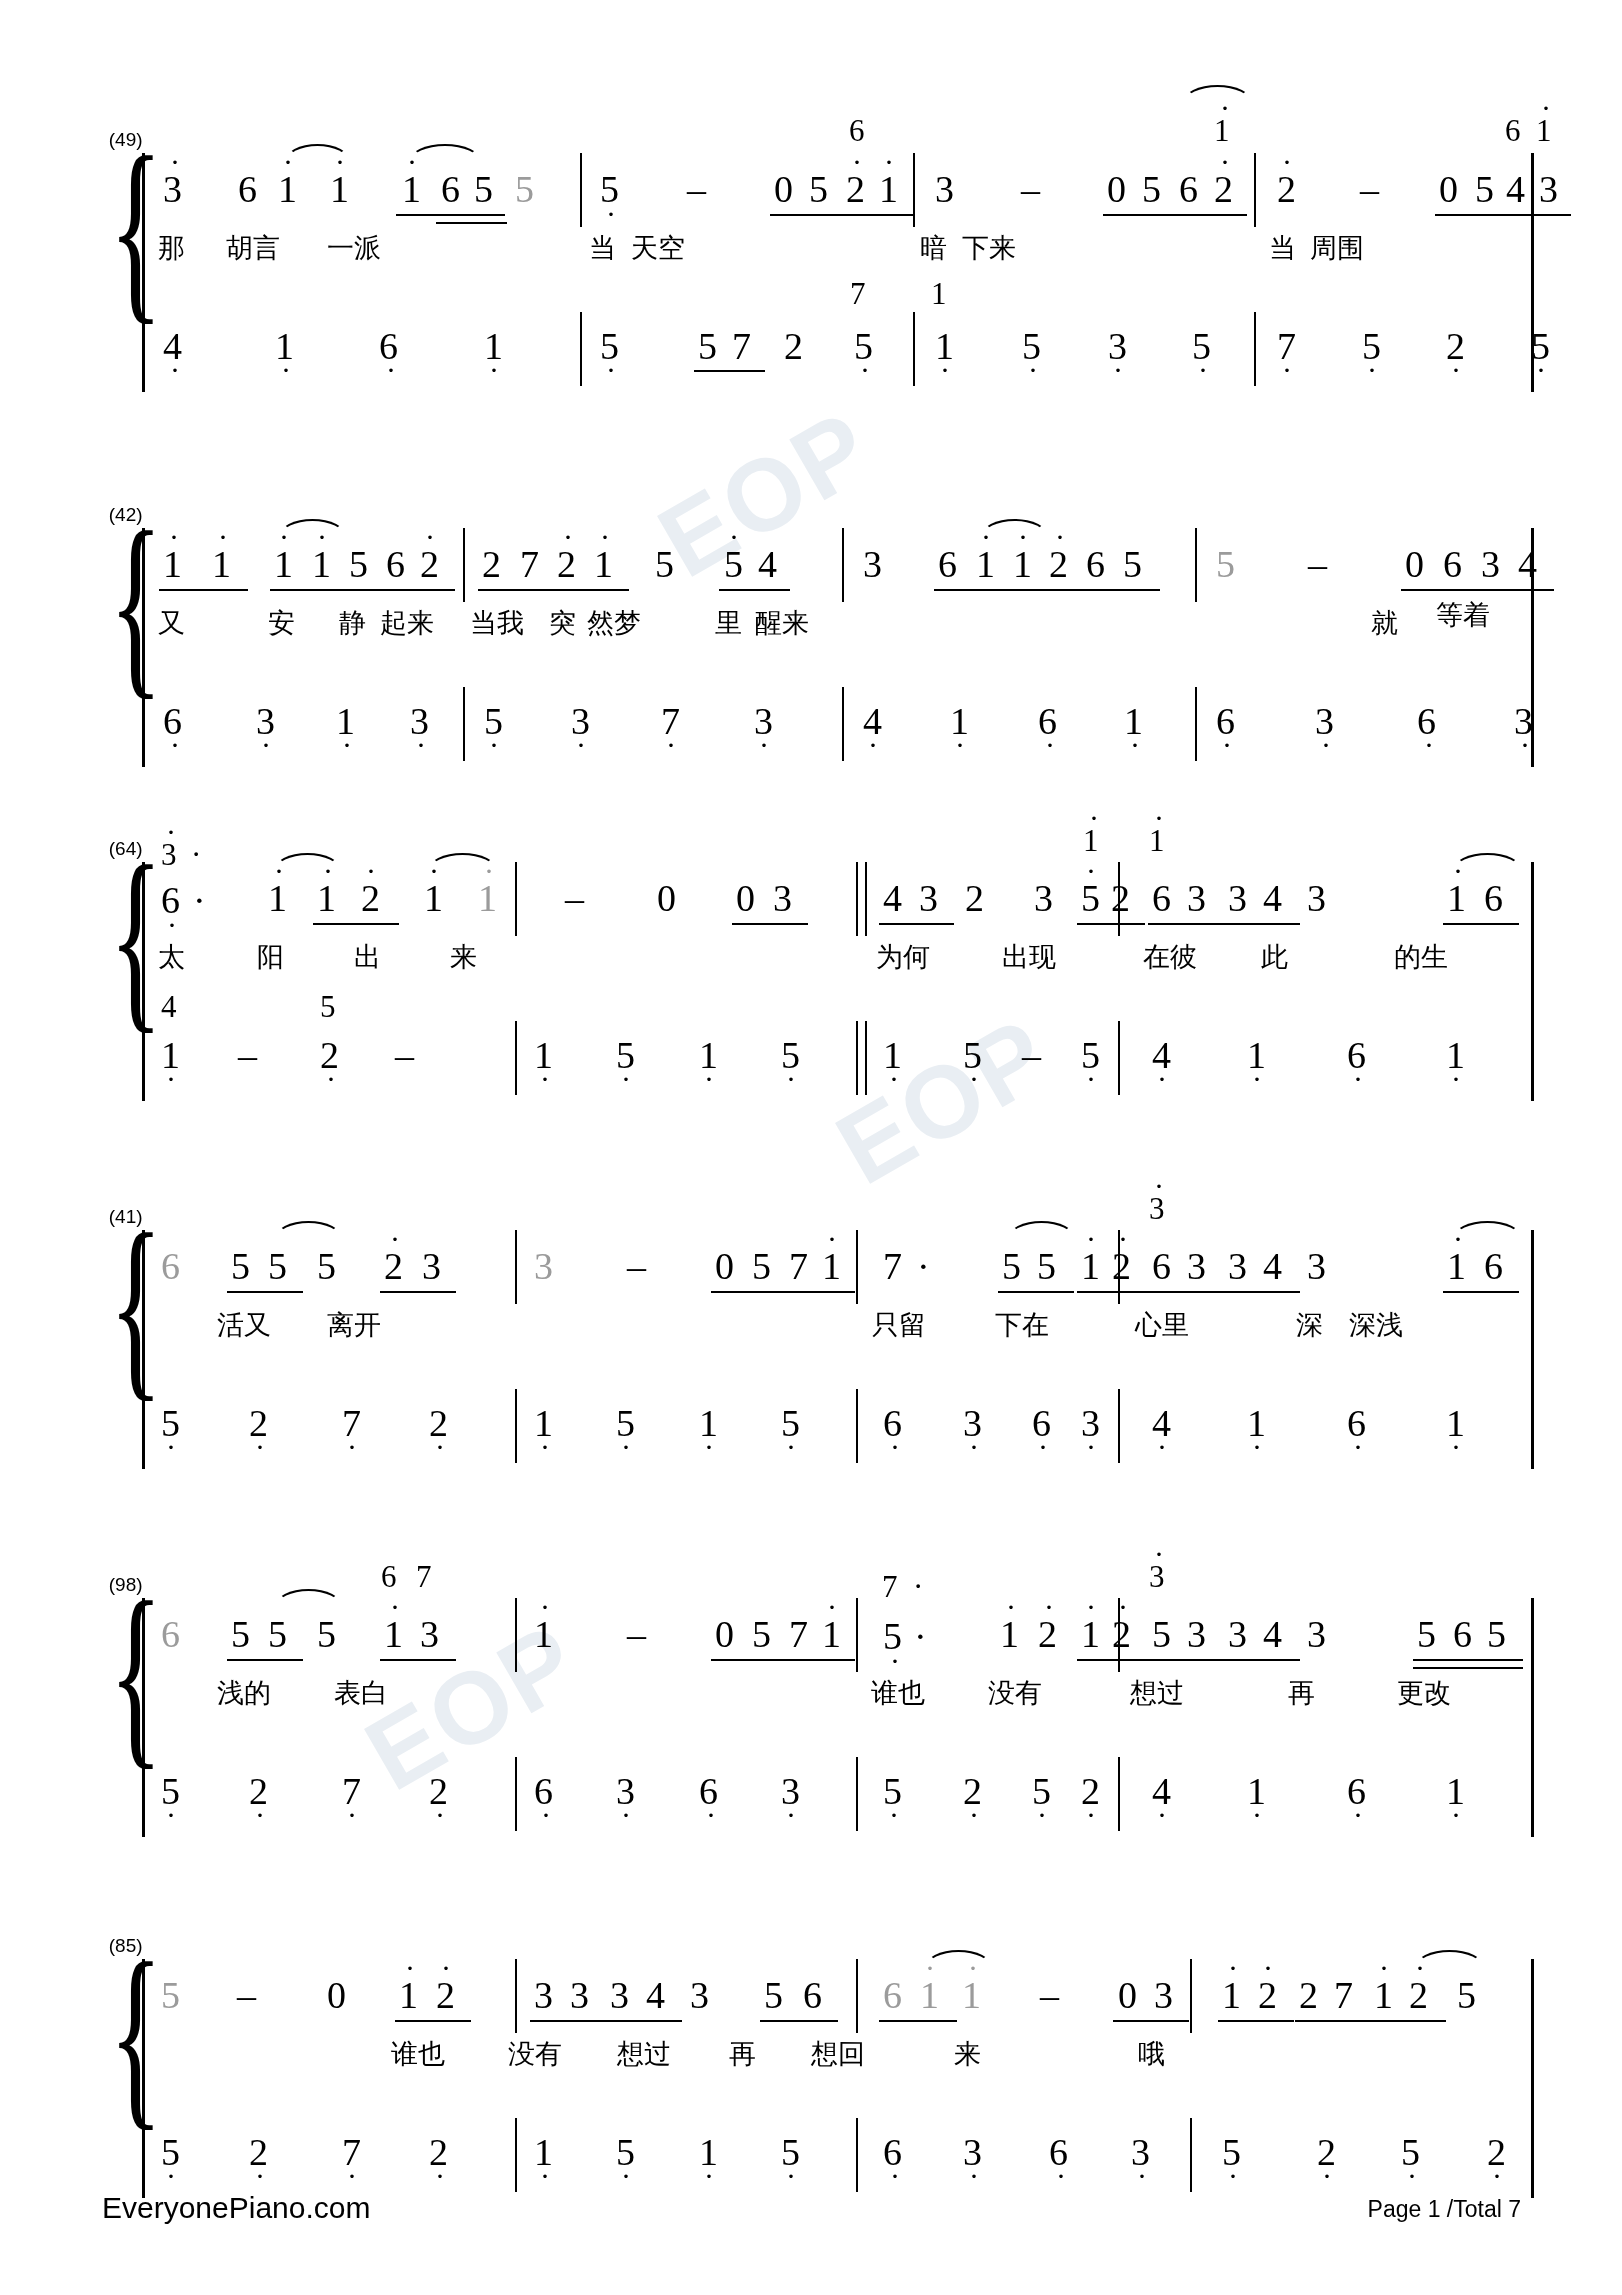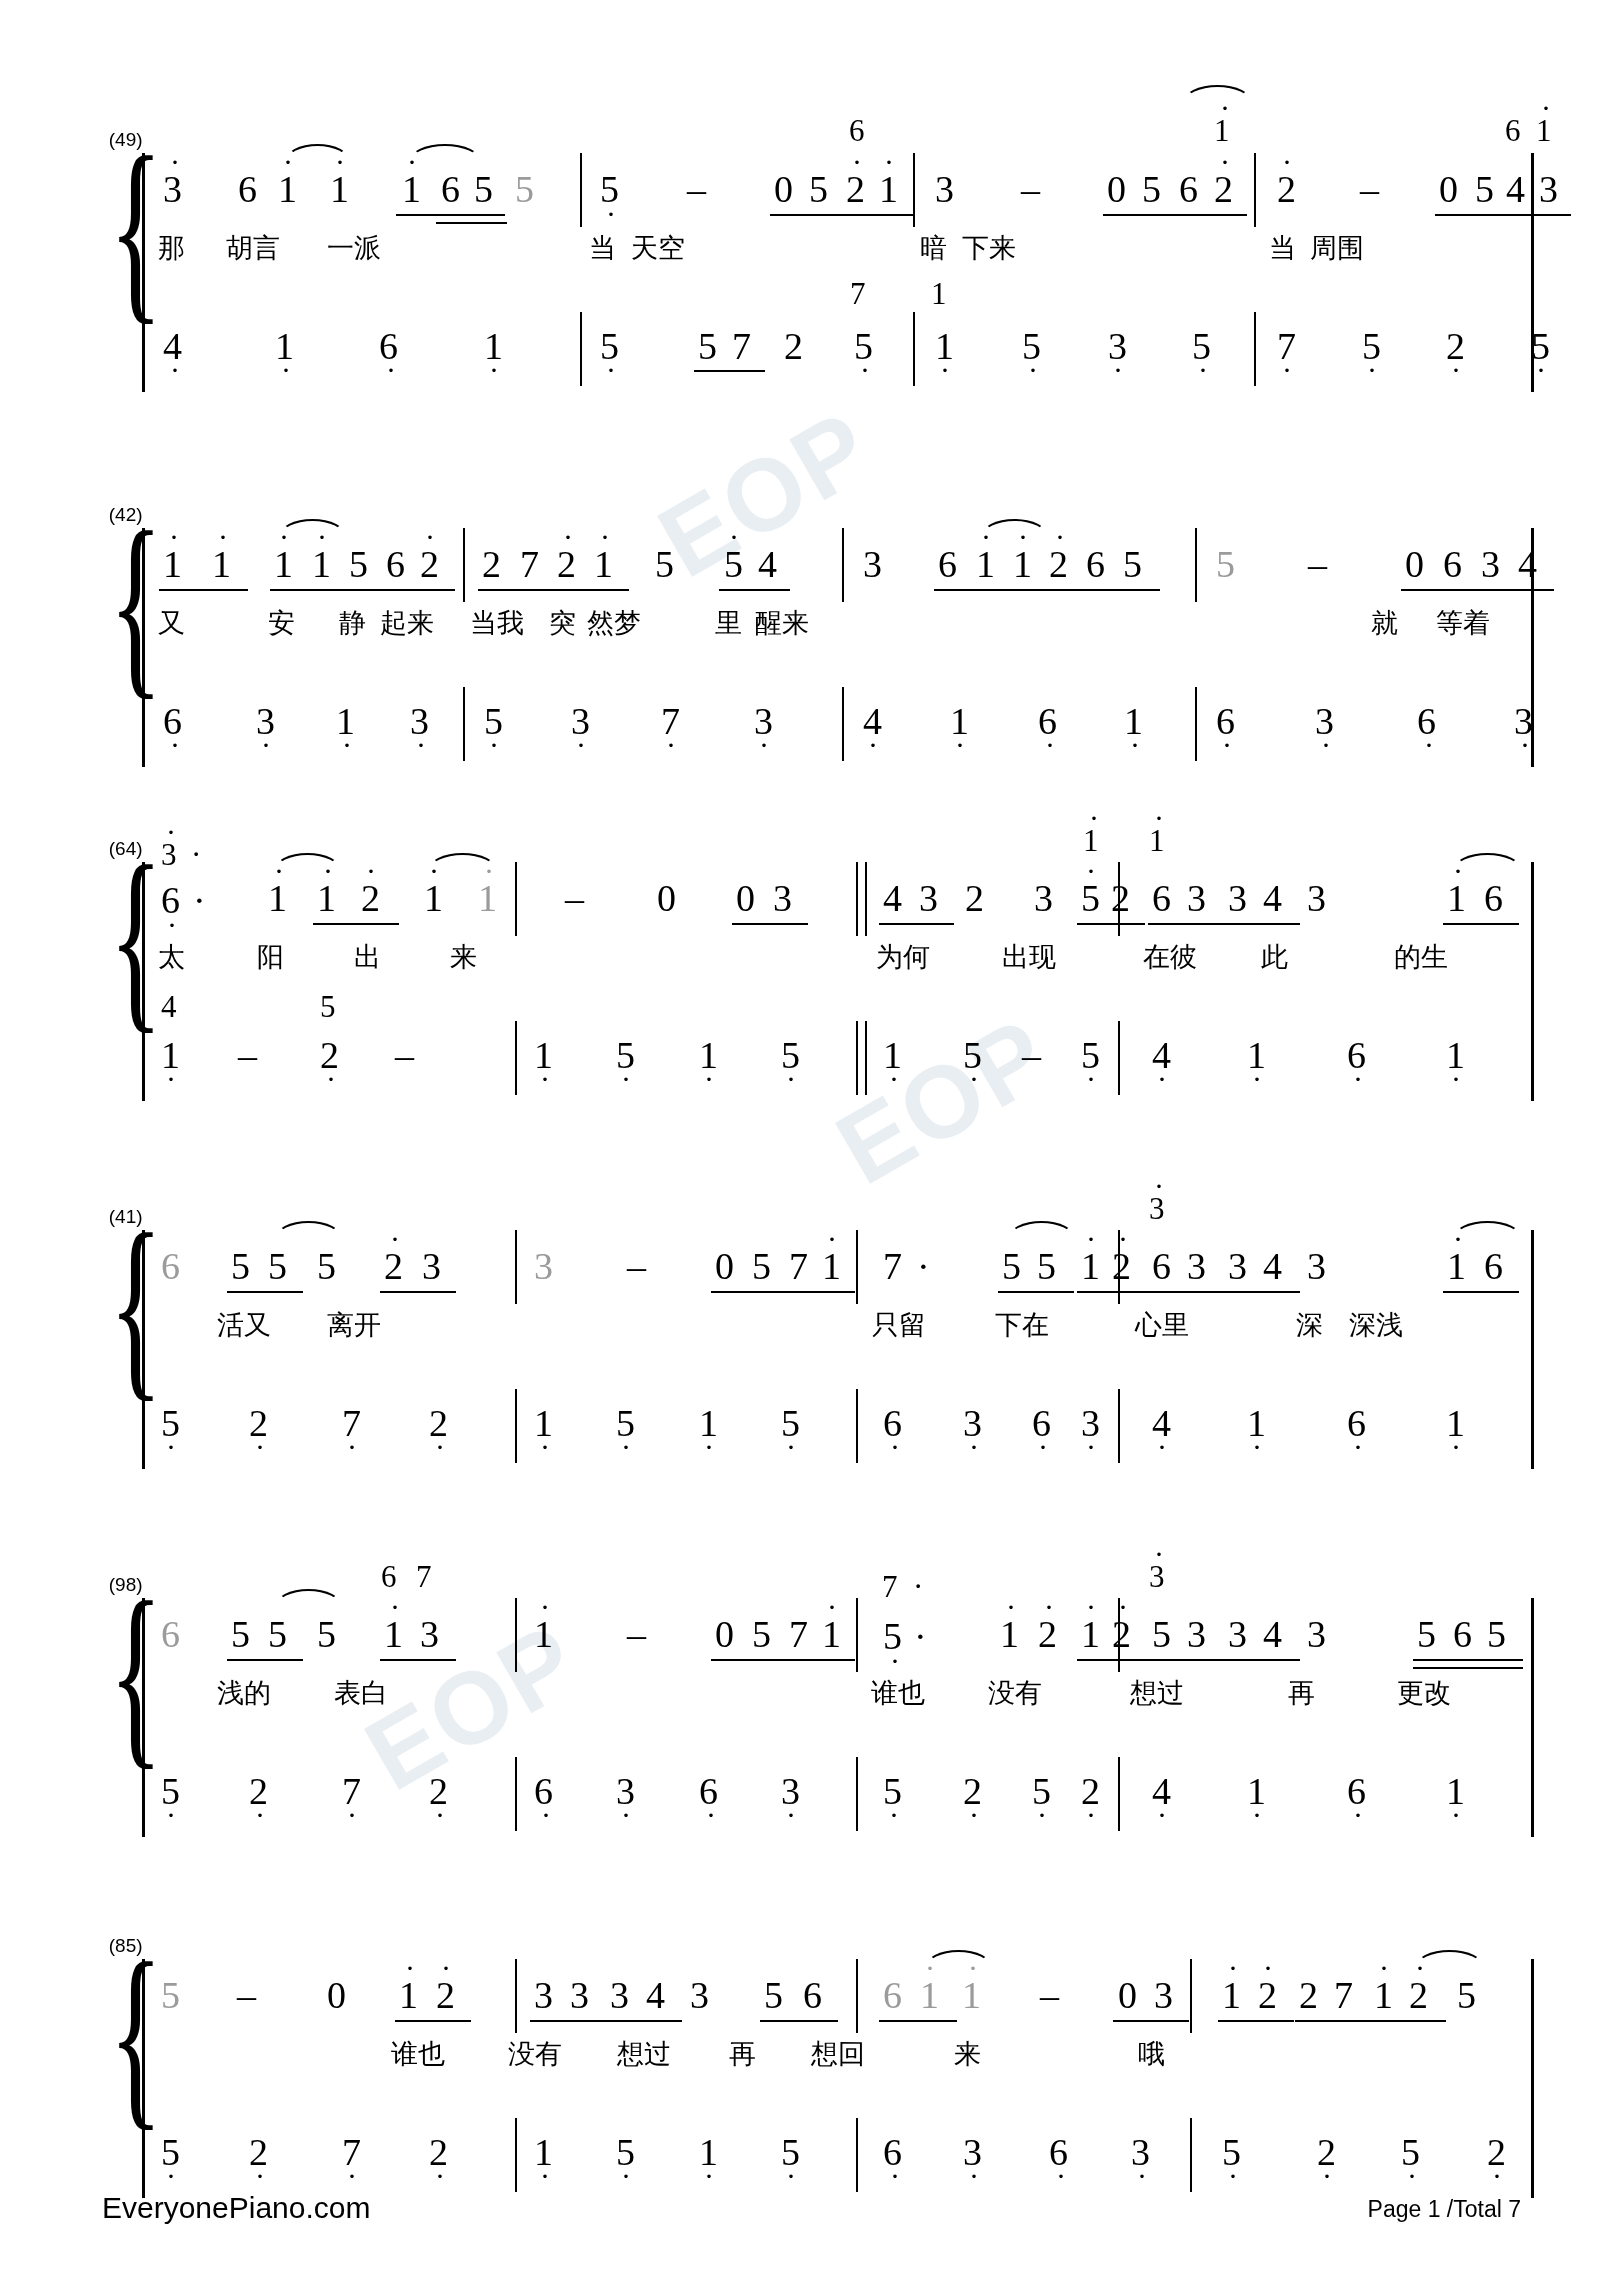--- a/index.html
+++ b/index.html
@@ -235,21 +235,21 @@
     <div class="lyric" style="left:56px;top:87px;">又</div>
     <div class="lyric" style="left:166px;top:87px;">安</div>
     <div class="lyric" style="left:237px;top:87px;">静</div>
     <div class="lyric" style="left:278px;top:87px;">起来</div>
     <div class="lyric" style="left:368px;top:87px;">当我</div>
     <div class="lyric" style="left:447px;top:87px;">突</div>
     <div class="lyric" style="left:485px;top:87px;">然梦</div>
     <div class="lyric" style="left:613px;top:87px;">里</div>
     <div class="lyric" style="left:653px;top:87px;">醒来</div>
     <div class="lyric" style="left:1269px;top:87px;">就</div>
-    <div class="lyric" style="left:1334px;top:87px;">等着</div>
+    <div class="lyric" style="left:1334px;top:79px;">等着</div>
 
     <div class="staffrow" style="top:170px;">
       <div class="nt" style="left:61px;top:13.6px;">6</div>
       <div class="dotdn" style="left:68px;top:42px;">·</div>
       <div class="nt" style="left:154px;top:13.6px;">3</div>
       <div class="dotdn" style="left:159px;top:42px;">·</div>
       <div class="nt" style="left:234px;top:13.6px;">1</div>
       <div class="dotdn" style="left:240px;top:42px;">·</div>
       <div class="nt" style="left:308px;top:13.6px;">3</div>
       <div class="dotdn" style="left:314px;top:42px;">·</div>

